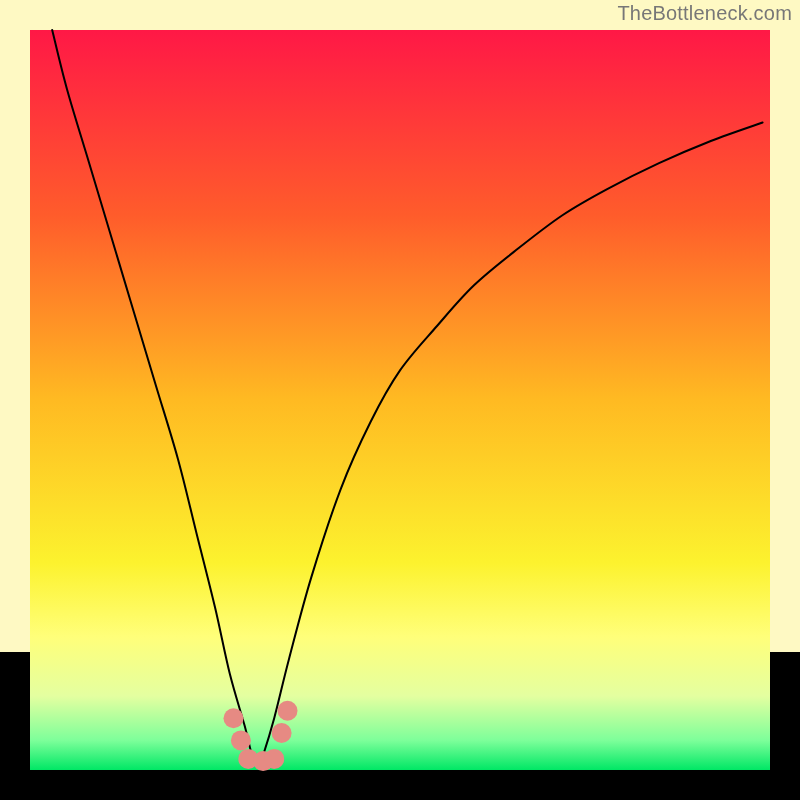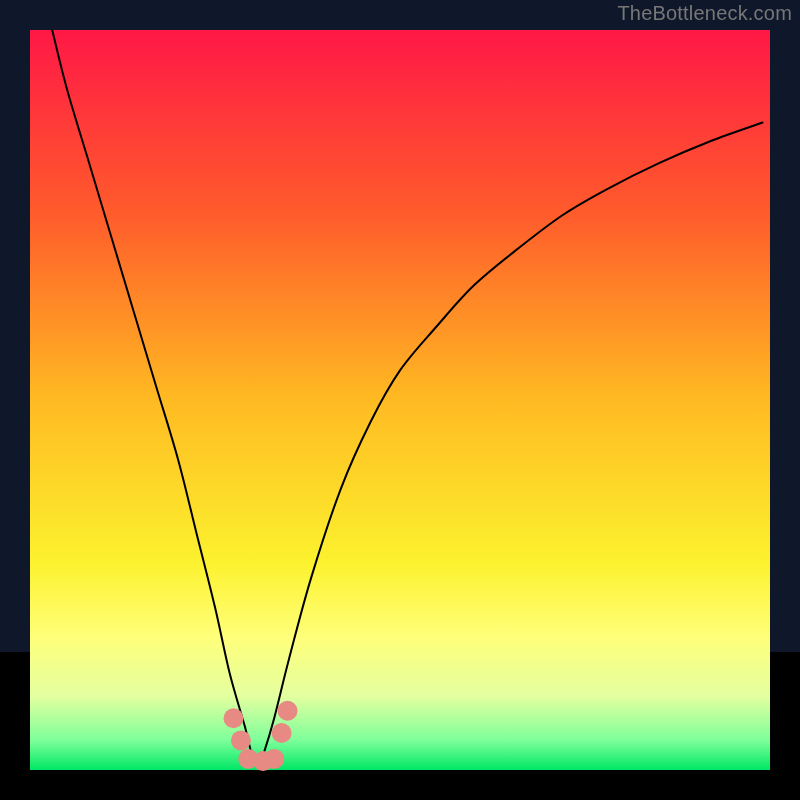--- a/index.html
+++ b/index.html
@@ -10,21 +10,21 @@
     background: #000;
     overflow: hidden;
     font-family: Arial, Helvetica, sans-serif;
   }
   .frame {
     position: absolute;
     left: 0;
     top: 0;
     width: 800px;
     height: 652px;
-    background: #0f172a;
+    background: #fef9c3;
   }
   .watermark {
     position: absolute;
     top: 2px;
     right: 8px;
     color: #777;
     font-size: 20px;
     font-weight: 500;
     letter-spacing: 0.2px;
     z-index: 10;

